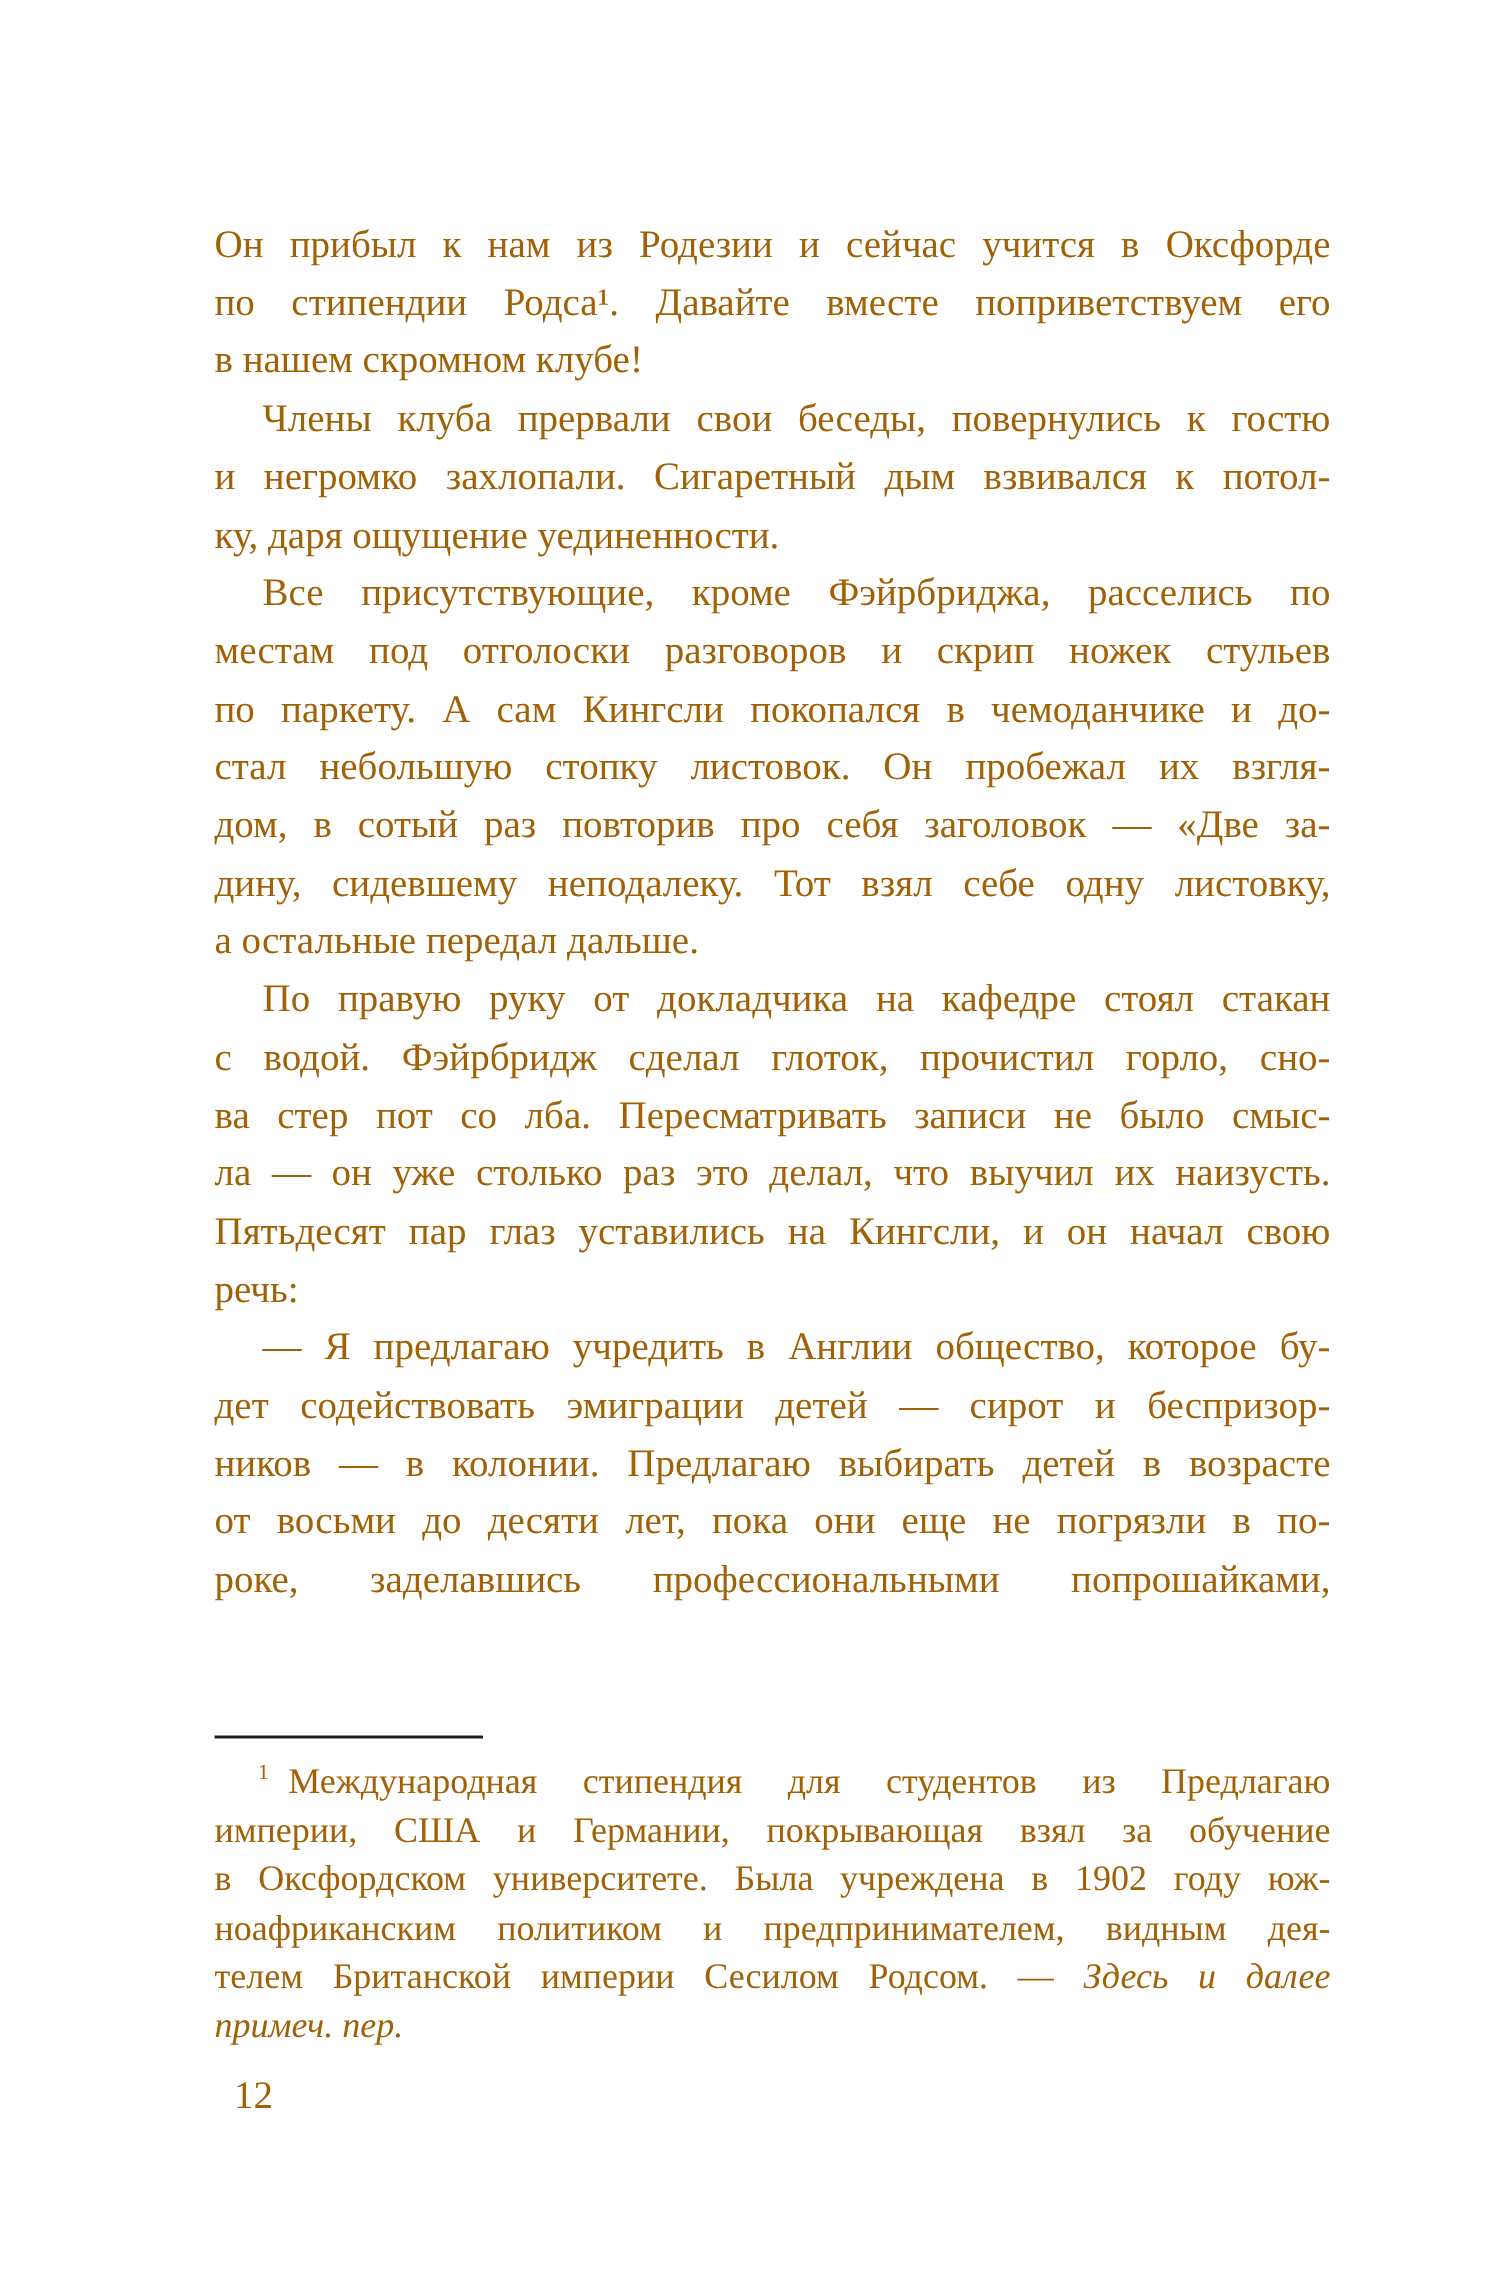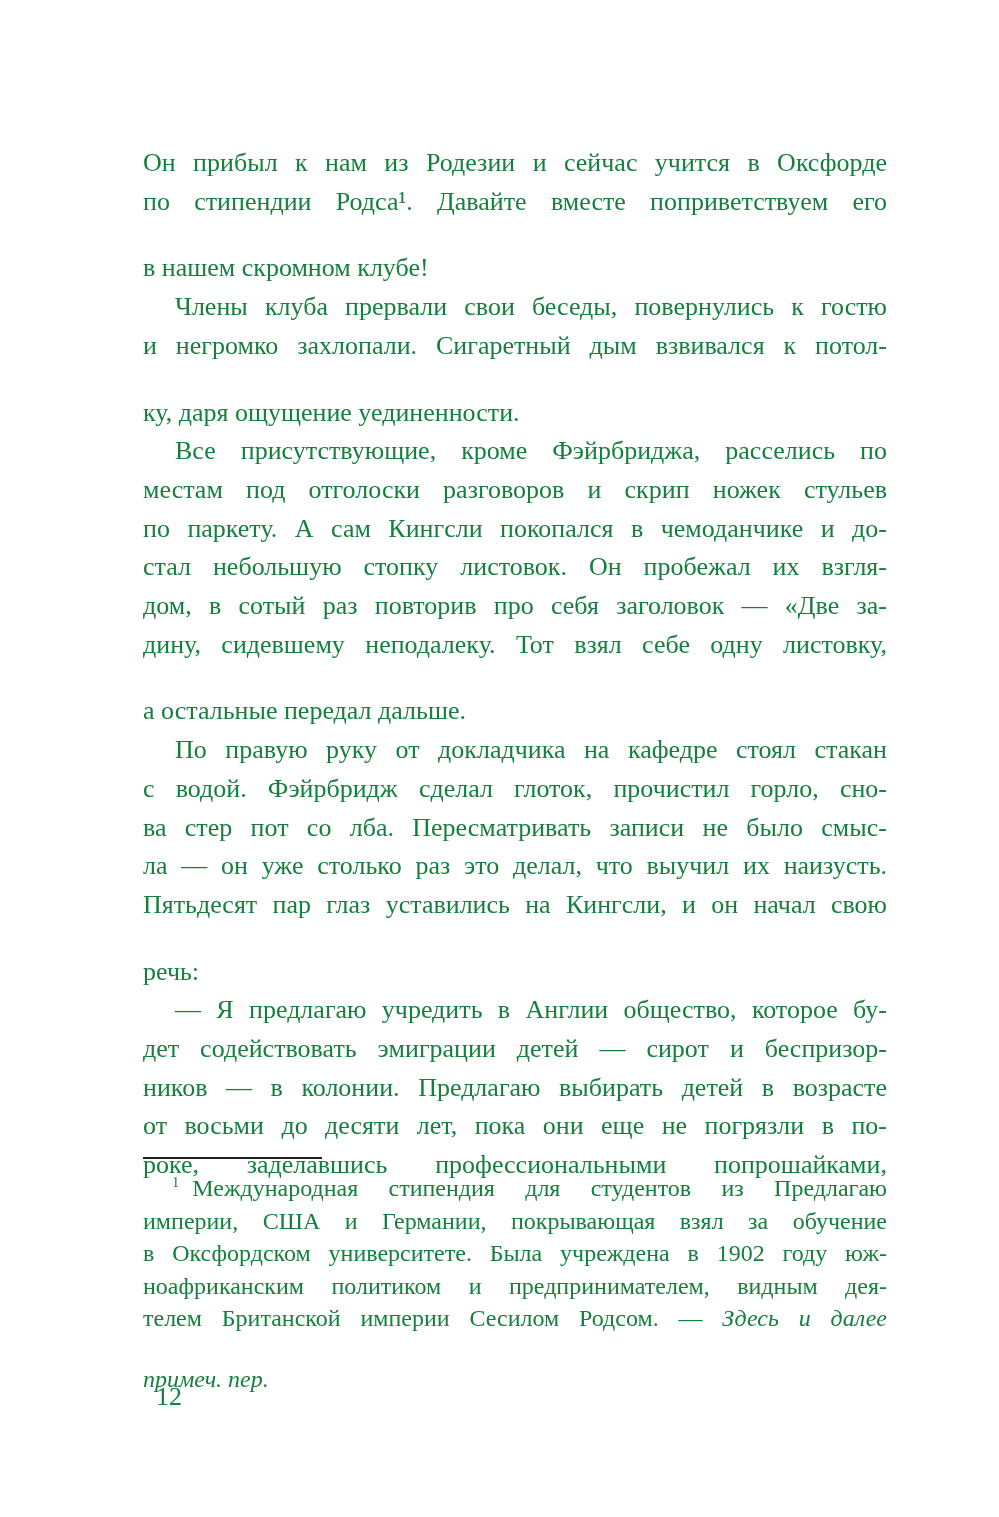--- a/index.html
+++ b/index.html
@@ -6,39 +6,38 @@
     margin: 0;
     padding: 0;
     background: #ffffff;
   }
   .page {
     position: relative;
     width: 999px;
     height: 1517px;
     background: #ffffff;
     font-family: "Liberation Serif", "DejaVu Serif", serif;
-    color: #15803d;
+    color: #a16207;
     overflow: hidden;
   }
   .text-block {
     position: absolute;
     left: 143px;
     top: 144px;
     width: 744px;
     font-size: 26px;
     line-height: 38.7px;
   }
   .line {
     text-align: justify;
     text-align-last: justify;
     white-space: normal;
   }
   .line.last {
     text-align-last: left;
-    margin-top: 28px;
   }
   .line.indent {
     text-indent: 32px;
   }
   .it {
     font-style: italic;
   }
   .sup {
     vertical-align: super;
     font-size: 0.6em;

